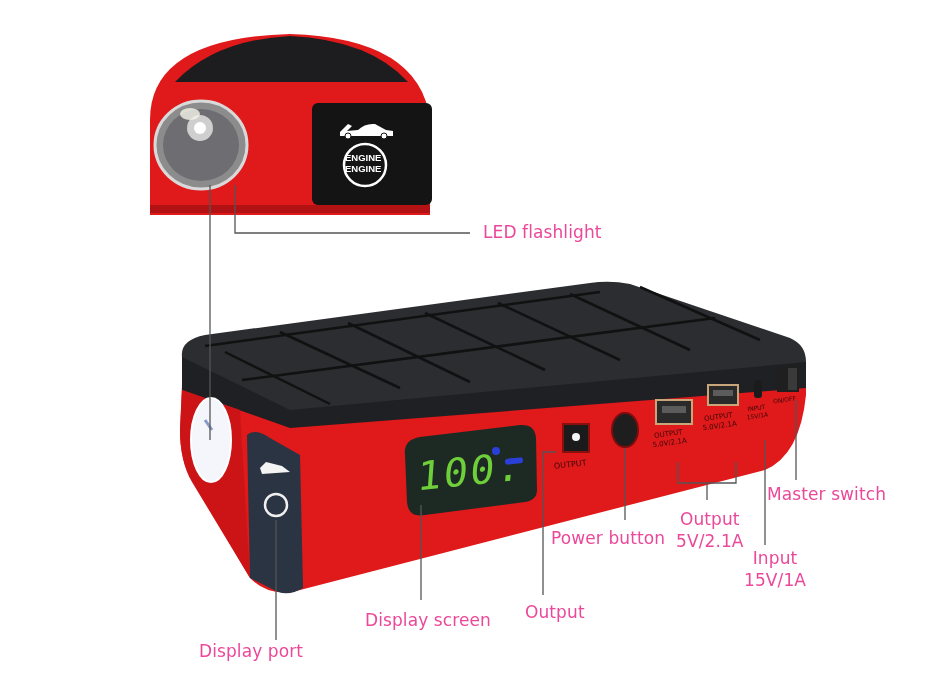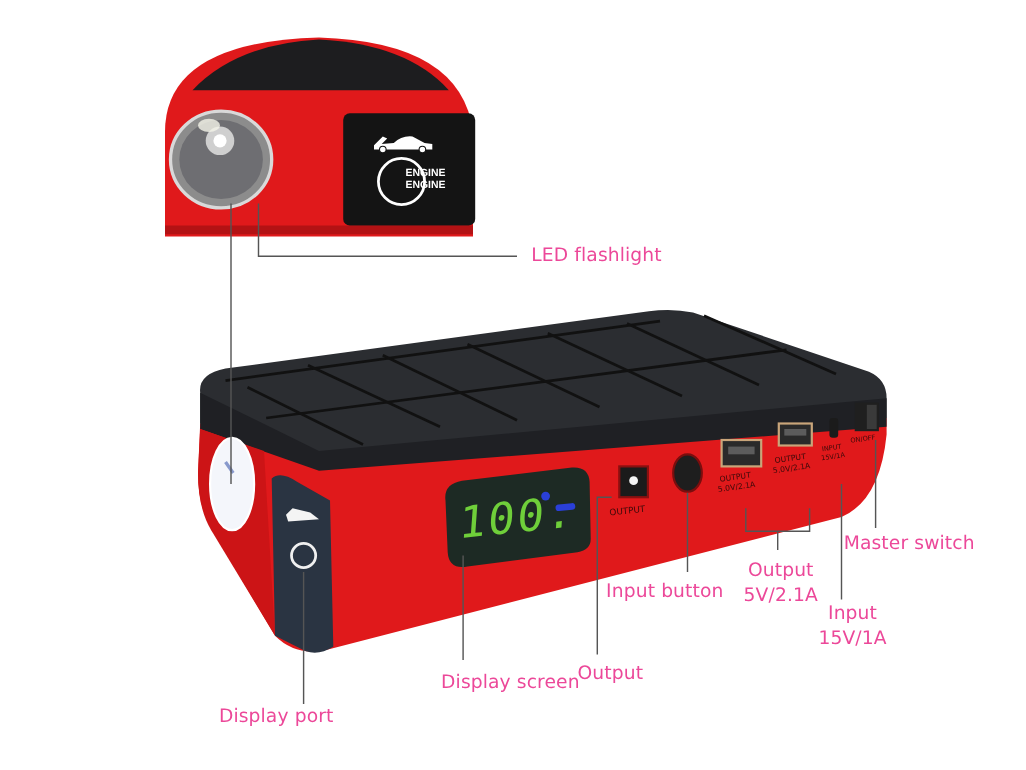--- a/index.html
+++ b/index.html
@@ -98,36 +98,36 @@
     <path d="M796 400 L796 480"></path>
   </g>
 </svg>
 
 <div class="abs" style="left:418px; top:448px; transform: skewX(-10deg) rotate(-6deg); font-family:'DejaVu Sans Mono', monospace; font-size:40px; color:#6fcf3a; letter-spacing:2px;">
   <span>100</span><span>.</span>
 </div>
 <div class="abs" style="left:492px; top:447px; width:8px; height:8px; border-radius:50%; background:#2a3fd8;"></div>
 <div class="abs" style="left:505px; top:458px; width:18px; height:6px; border-radius:3px; background:#2a3fd8; transform: rotate(-6deg);"></div>
 
-<div class="abs" style="left:345px; top:152px; width:60px; text-align:right; color:#fff; font-family:'Liberation Sans', sans-serif; font-weight:bold; font-size:9.5px; line-height:11px;">
+<div class="abs" style="left:345px; top:152px; width:60px; text-align:left; color:#fff; font-family:'Liberation Sans', sans-serif; font-weight:bold; font-size:9.5px; line-height:11px;">
   <div>ENGINE</div>
   <div>ENGINE</div>
 </div>
 
 <div class="abs" style="left:554px; top:460px; font-size:8px; color:#3a0a0a; transform: rotate(-6deg);">OUTPUT</div>
 <div class="abs" style="left:652px; top:430px; font-size:7px; line-height:9px; color:#3a0a0a; white-space:pre-line; text-align:center; transform: rotate(-8deg);">OUTPUT
 5.0V/2.1A</div>
 <div class="abs" style="left:702px; top:413px; font-size:7px; line-height:9px; color:#3a0a0a; white-space:pre-line; text-align:center; transform: rotate(-8deg);">OUTPUT
 5.0V/2.1A</div>
 <div class="abs" style="left:746px; top:404px; font-size:6px; line-height:8px; color:#3a0a0a; white-space:pre-line; text-align:center; transform: rotate(-8deg);">INPUT
 15V/1A</div>
 <div class="abs" style="left:773px; top:396px; font-size:6px; color:#3a0a0a; transform: rotate(-8deg);">ON/OFF</div>
 
 <div class="label" style="left:483px; top:222px;">LED flashlight</div>
 <div class="label" style="left:767px; top:484px;">Master switch</div>
 <div class="label multi" style="left:676px; top:508px;">Output
 5V/2.1A</div>
-<div class="label" style="left:551px; top:528px;">Input button</div>
+<div class="label" style="left:551px; top:528px;">Power button</div>
 <div class="label multi" style="left:744px; top:547px;">Input
 15V/1A</div>
-<div class="label" style="left:365px; top:610px;margin-left:36px;">Display screen</div>
+<div class="label" style="left:365px; top:610px;">Display screen</div>
 <div class="label" style="left:525px; top:602px;">Output</div>
 <div class="label" style="left:199px; top:641px;">Display port</div>
 
 </body></html>

